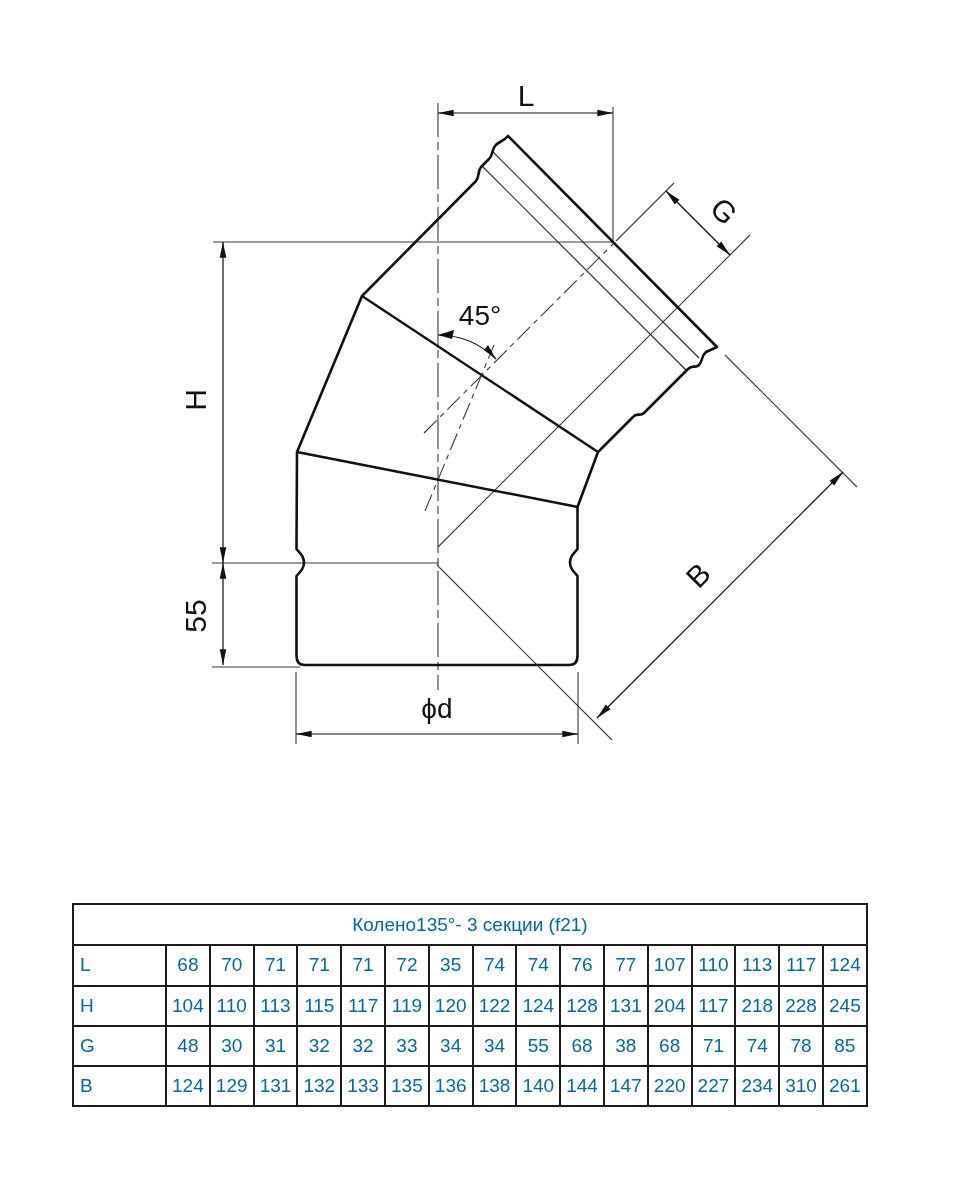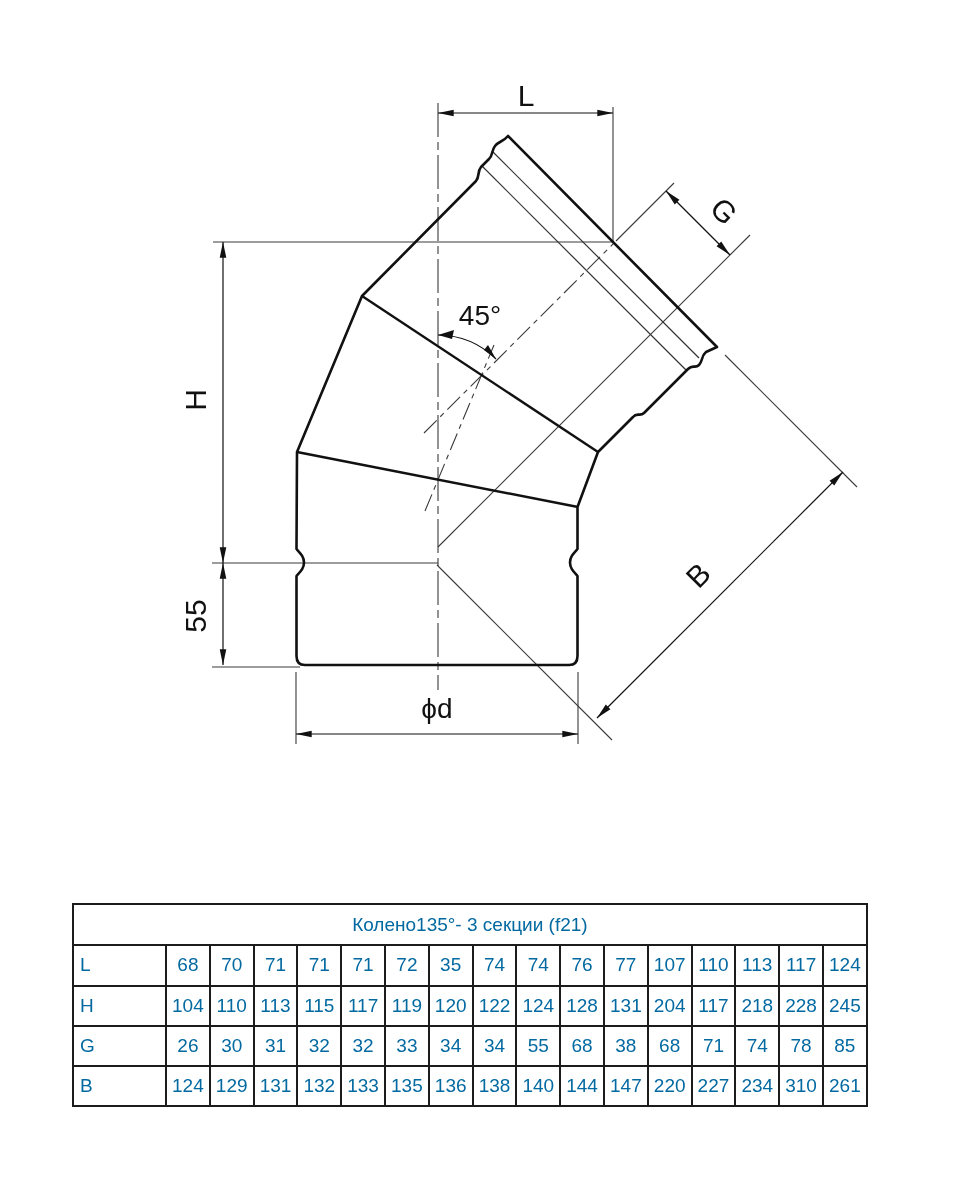--- a/index.html
+++ b/index.html
@@ -160,21 +160,21 @@
           <td>128</td>
           <td>131</td>
           <td>204</td>
           <td>117</td>
           <td>218</td>
           <td>228</td>
           <td>245</td>
         </tr>
         <tr>
           <td class="rowlabel">G</td>
-          <td>26</td>
+          <td>48</td>
           <td>30</td>
           <td>31</td>
           <td>32</td>
           <td>32</td>
           <td>33</td>
           <td>34</td>
           <td>34</td>
           <td>55</td>
           <td>68</td>
           <td>38</td>

